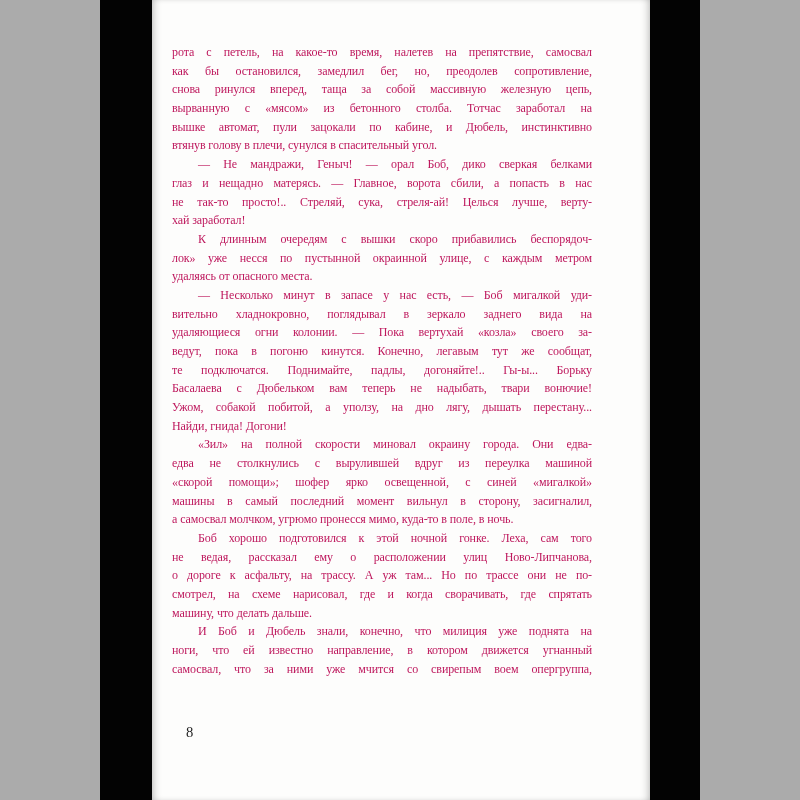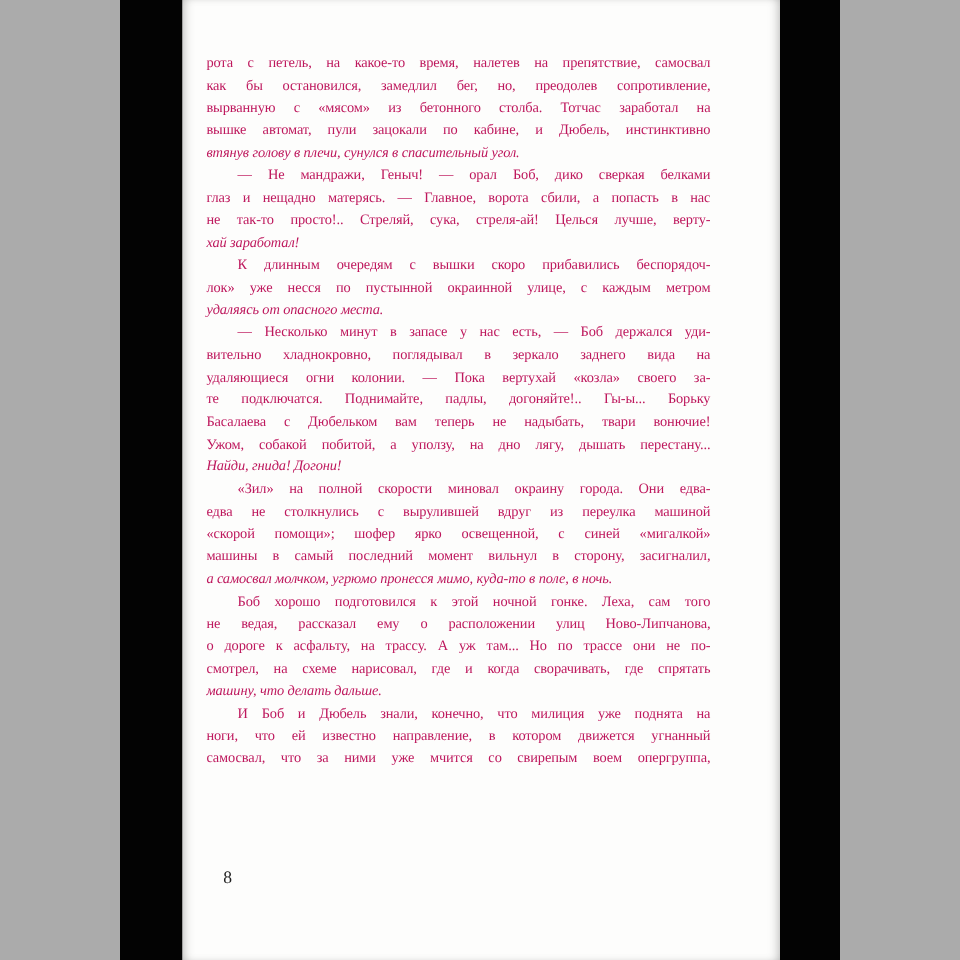--- a/index.html
+++ b/index.html
@@ -46,59 +46,61 @@
   }
   .paragraph { margin: 0; padding: 0; }
   .line {
     text-align: justify;
     text-align-last: justify;
     white-space: normal;
     height: 18.7px;
     overflow: visible;
   }
   .line.indent { text-indent: 26px; }
-  .line.flush-left { text-align-last: left; font-style: italic; }
+  .line.flush-left { text-align-last: left; }
   .page-number {
     position: absolute;
     left: 34px;
     top: 724px;
     font-size: 14.6px;
     color: #1e1e1e;
   }
 </style>
 </head>
 <body>
 
 <div class="spread">
   <div class="spine-bar left"></div>
   <div class="spine-bar right"></div>
   <div class="book-page">
     <div class="text-block">
         <div class="paragraph">
           <div class="line">рота с петель, на какое-то время, налетев на препятствие, самосвал</div>
           <div class="line">как бы остановился, замедлил бег, но, преодолев сопротивление,</div>
+          <div class="line">снова ринулся вперед, таща за собой массивную железную цепь,</div>
           <div class="line">вырванную с «мясом» из бетонного столба. Тотчас заработал на</div>
           <div class="line">вышке автомат, пули зацокали по кабине, и Дюбель, инстинктивно</div>
           <div class="line flush-left">втянув голову в плечи, сунулся в спасительный угол.</div>
         </div>
         <div class="paragraph">
           <div class="line indent">— Не мандражи, Геныч! — орал Боб, дико сверкая белками</div>
           <div class="line">глаз и нещадно матерясь. — Главное, ворота сбили, а попасть в нас</div>
           <div class="line">не так-то просто!.. Стреляй, сука, стреля-ай! Целься лучше, верту-</div>
           <div class="line flush-left">хай заработал!</div>
         </div>
         <div class="paragraph">
           <div class="line indent">К длинным очередям с вышки скоро прибавились беспорядоч-</div>
           <div class="line">лок» уже несся по пустынной окраинной улице, с каждым метром</div>
           <div class="line flush-left">удаляясь от опасного места.</div>
         </div>
         <div class="paragraph">
-          <div class="line indent">— Несколько минут в запасе у нас есть, — Боб держался уди-</div>
+          <div class="line indent">— Несколько минут в запасе у нас есть, — Боб мигалкой уди-</div>
           <div class="line">вительно хладнокровно, поглядывал в зеркало заднего вида на</div>
           <div class="line">удаляющиеся огни колонии. — Пока вертухай «козла» своего за-</div>
+          <div class="line">ведут, пока в погоню кинутся. Конечно, легавым тут же сообщат,</div>
           <div class="line">те подключатся. Поднимайте, падлы, догоняйте!.. Гы-ы... Борьку</div>
           <div class="line">Басалаева с Дюбельком вам теперь не надыбать, твари вонючие!</div>
           <div class="line">Ужом, собакой побитой, а уползу, на дно лягу, дышать перестану...</div>
           <div class="line flush-left">Найди, гнида! Догони!</div>
         </div>
         <div class="paragraph">
           <div class="line indent">«Зил» на полной скорости миновал окраину города. Они едва-</div>
           <div class="line">едва не столкнулись с вырулившей вдруг из переулка машиной</div>
           <div class="line">«скорой помощи»; шофер ярко освещенной, с синей «мигалкой»</div>
           <div class="line">машины в самый последний момент вильнул в сторону, засигналил,</div>

